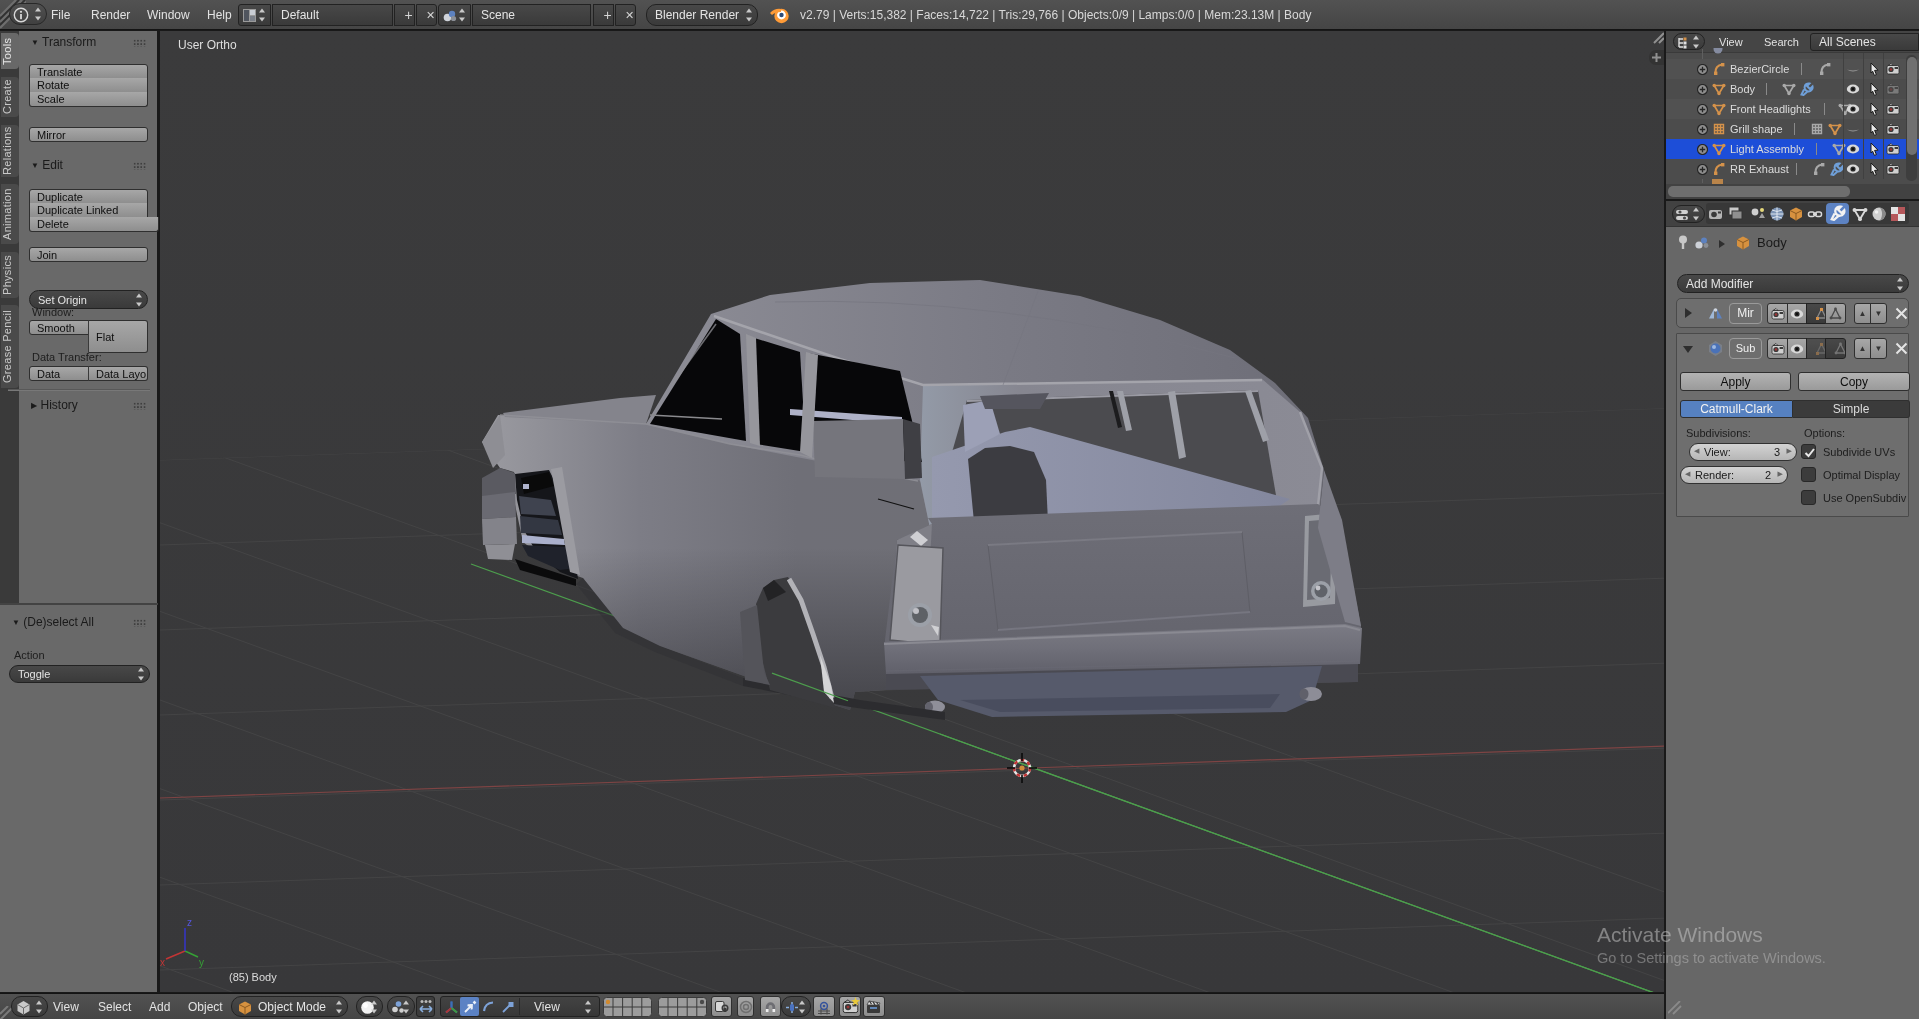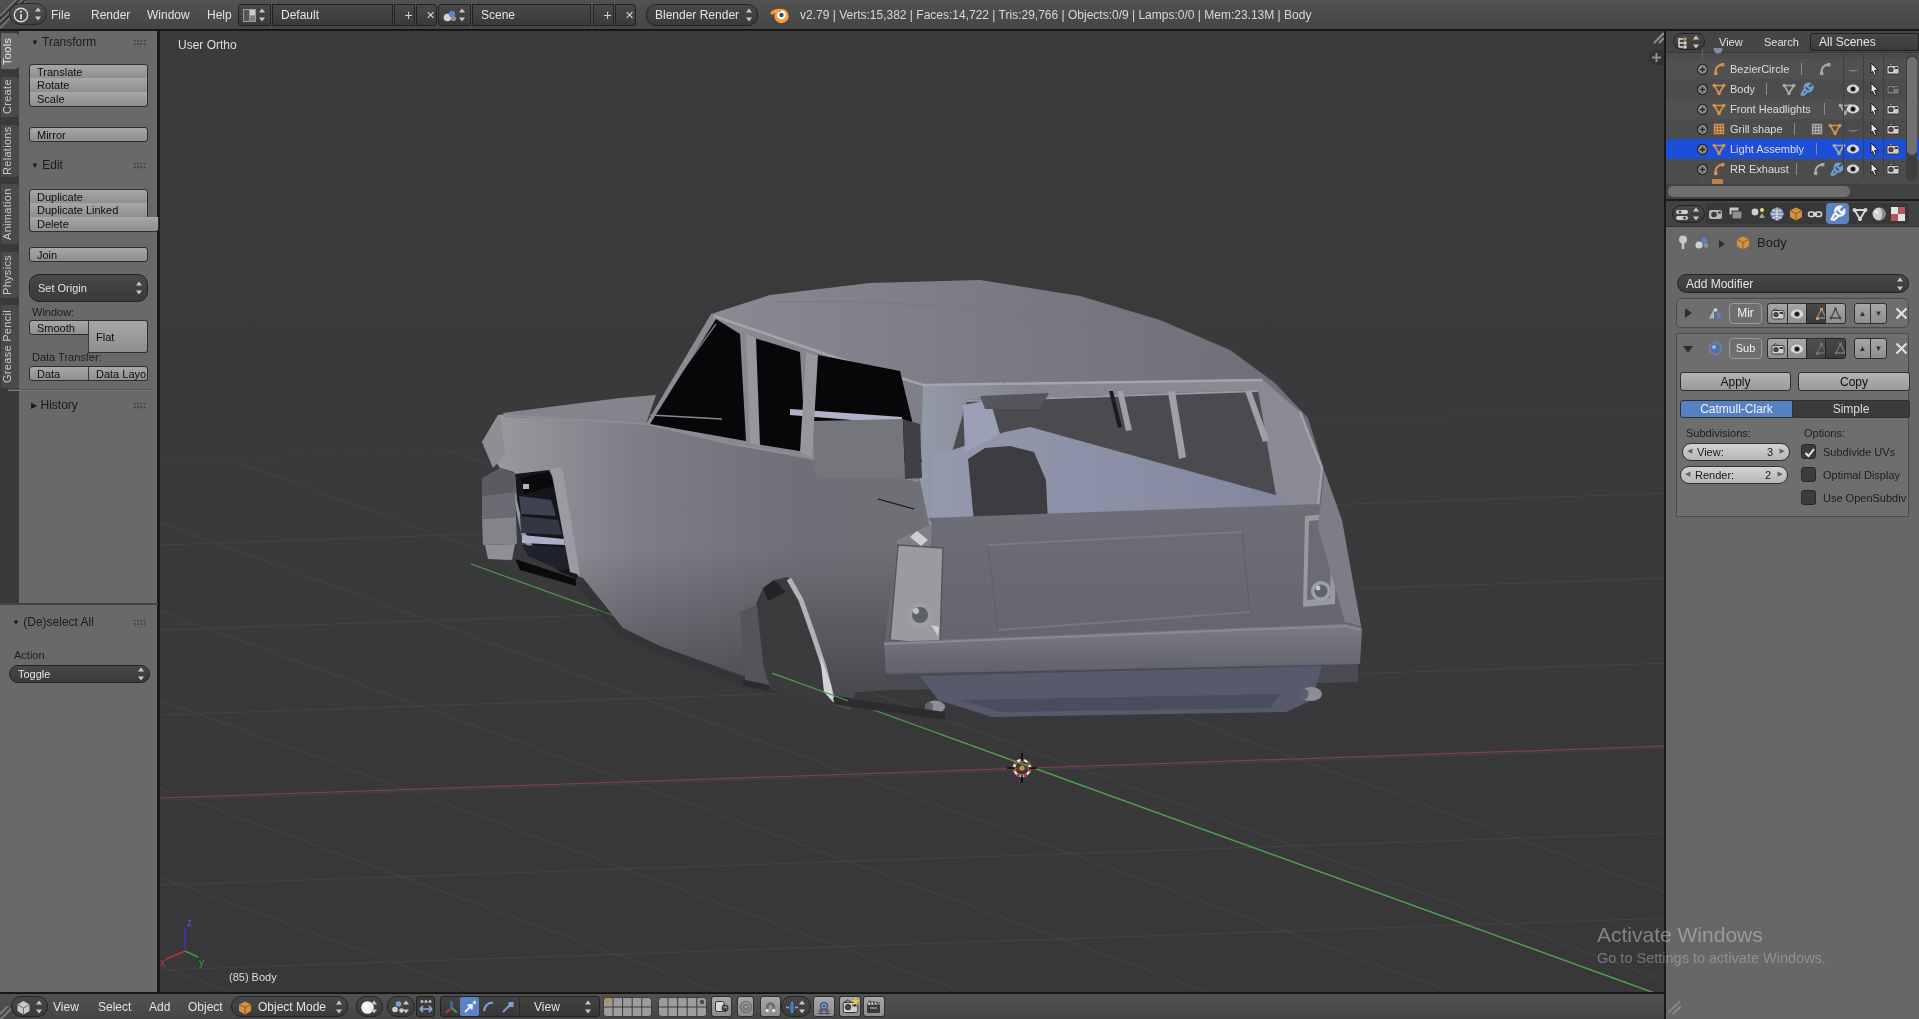--- a/index.html
+++ b/index.html
@@ -89,21 +89,21 @@
 <div class="btn" style="left:29px;top:33px;width:119px;height:15px;border-radius:3px 3px 0 0">Translate</div>
 <div class="btn" style="left:29px;top:47px;width:119px;height:15px;border-radius:0;border-top:none">Rotate</div>
 <div class="btn" style="left:29px;top:61px;width:119px;height:15px;border-radius:0 0 3px 3px;border-top:none">Scale</div>
 <div class="btn" style="left:29px;top:96px;width:119px;height:15px">Mirror</div>
 <div class="ph" style="left:31px;top:127px"><b>▼</b> Edit</div>
     <span class="grp" style="left:133px;top:131px"></span>
 <div class="btn" style="left:29px;top:158px;width:119px;height:15px;border-radius:3px 3px 0 0">Duplicate</div>
 <div class="btn" style="left:29px;top:172px;width:119px;height:15px;border-radius:0;border-top:none">Duplicate Linked</div>
 <div class="btn" style="left:29px;top:186px;width:130px;height:15px;border-radius:0 0 3px 3px;border-top:none">Delete</div>
 <div class="btn" style="left:29px;top:216px;width:119px;height:15px">Join</div>
-<div class="dd" style="left:29px;top:243px;width:119px;height:28px">Set Origin<span class="spin"></span></div>
+<div class="dd" style="left:29px;top:259px;width:119px;height:19px">Set Origin<span class="spin"></span></div>
 <div class="lbl" style="left:32px;top:275px">Window:</div>
 <div class="btn" style="left:29px;top:289px;width:60px;height:15px;border-radius:3px 0 0 3px">Smooth</div>
 <div class="btn" style="left:88px;top:289px;width:60px;height:33px;border-radius:0 3px 3px 0;border-left:1px solid #3a3a3a">Flat</div>
 <div class="lbl" style="left:32px;top:320px">Data Transfer:</div>
 <div class="btn" style="left:29px;top:335px;width:60px;height:15px;border-radius:3px 0 0 3px">Data</div>
 <div class="btn" style="left:88px;top:335px;width:60px;height:15px;border-radius:0 3px 3px 0;border-left:1px solid #3a3a3a">Data Layo</div>
 <div class="a" style="left:8px;top:358px;width:142px;height:2px;border-top:1px solid #585858;border-bottom:1px solid #787878"></div>
 <div class="ph" style="left:31px;top:367px"><b>▶</b> History</div>
     <span class="grp" style="left:133px;top:371px"></span>
 <div class="a" style="left:0;top:572px;width:158px;height:2px;background:#434343"></div>
@@ -659,21 +659,21 @@
 <div class="btn bc" style="left:193px;top:4px;width:17px;height:21px;border-radius:0 3px 3px 0;font-size:8px;color:#333">▼</div>
 <svg class="a" style="left:217px;top:7px" width="15" height="15">
         <path d="M2.5,2.5 L12.5,12.5 M12.5,2.5 L2.5,12.5" stroke="#e4e4e4" stroke-width="2"></path>
       </svg>
 <div class="btn bc" style="left:3px;top:38px;width:111px;height:19px;font-size:12px;background:linear-gradient(#b3b3b3,#9a9a9a)">Apply</div>
 <div class="btn bc" style="left:121px;top:38px;width:112px;height:19px;font-size:12px;background:linear-gradient(#b3b3b3,#9a9a9a)">Copy</div>
 <div class="a" style="left:3px;top:66px;width:113px;height:18px;background:#5681c1;border:1px solid #2f2f2f;border-radius:3px 0 0 3px;color:#f2f2f2;font-size:12px;text-align:center;line-height:16px">Catmull-Clark</div>
 <div class="a" style="left:116px;top:66px;width:117px;height:18px;background:#3b3b3b;border:1px solid #2f2f2f;border-left:none;border-radius:0 3px 3px 0;color:#dcdcdc;font-size:12px;text-align:center;line-height:16px">Simple</div>
 <div class="lbl" style="left:9px;top:93px">Subdivisions:</div>
 <div class="lbl" style="left:127px;top:93px">Options:</div>
-<div class="pill" style="left:5px;top:109px;width:108px;height:18px">
+<div class="pill" style="left:12px;top:109px;width:108px;height:18px">
         <span class="a" style="left:4px;top:3px;color:#666;font-size:7px">◀</span>
         <span class="a" style="left:14px;top:2px">View:</span>
         <span class="a" style="right:16px;top:2px">3</span>
         <span class="a" style="right:4px;top:3px;color:#666;font-size:7px">▶</span>
       </div>
 <div class="pill" style="left:3px;top:132px;width:108px;height:18px">
         <span class="a" style="left:4px;top:3px;color:#666;font-size:7px">◀</span>
         <span class="a" style="left:14px;top:2px">Render:</span>
         <span class="a" style="right:16px;top:2px">2</span>
         <span class="a" style="right:4px;top:3px;color:#666;font-size:7px">▶</span>

